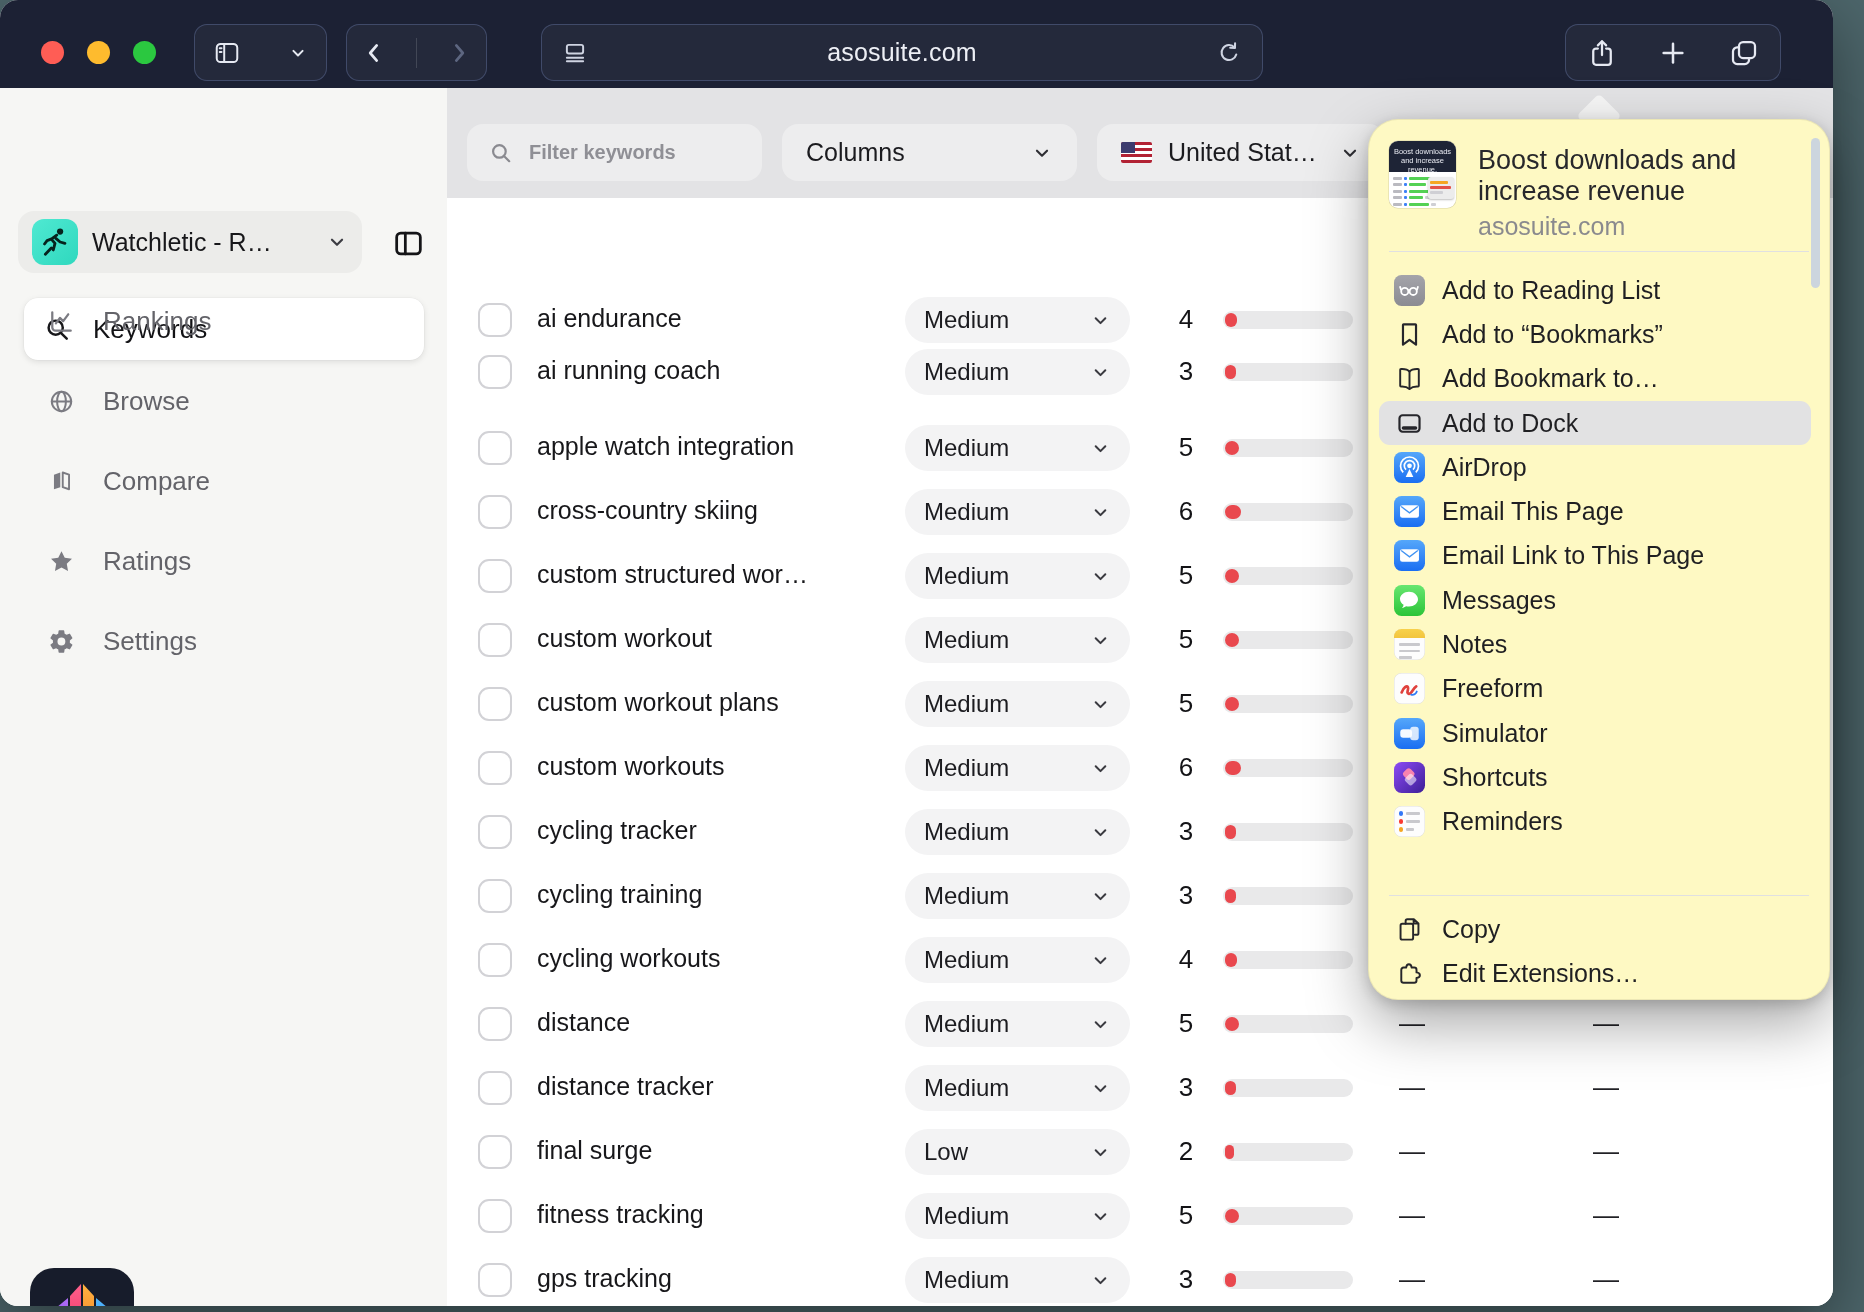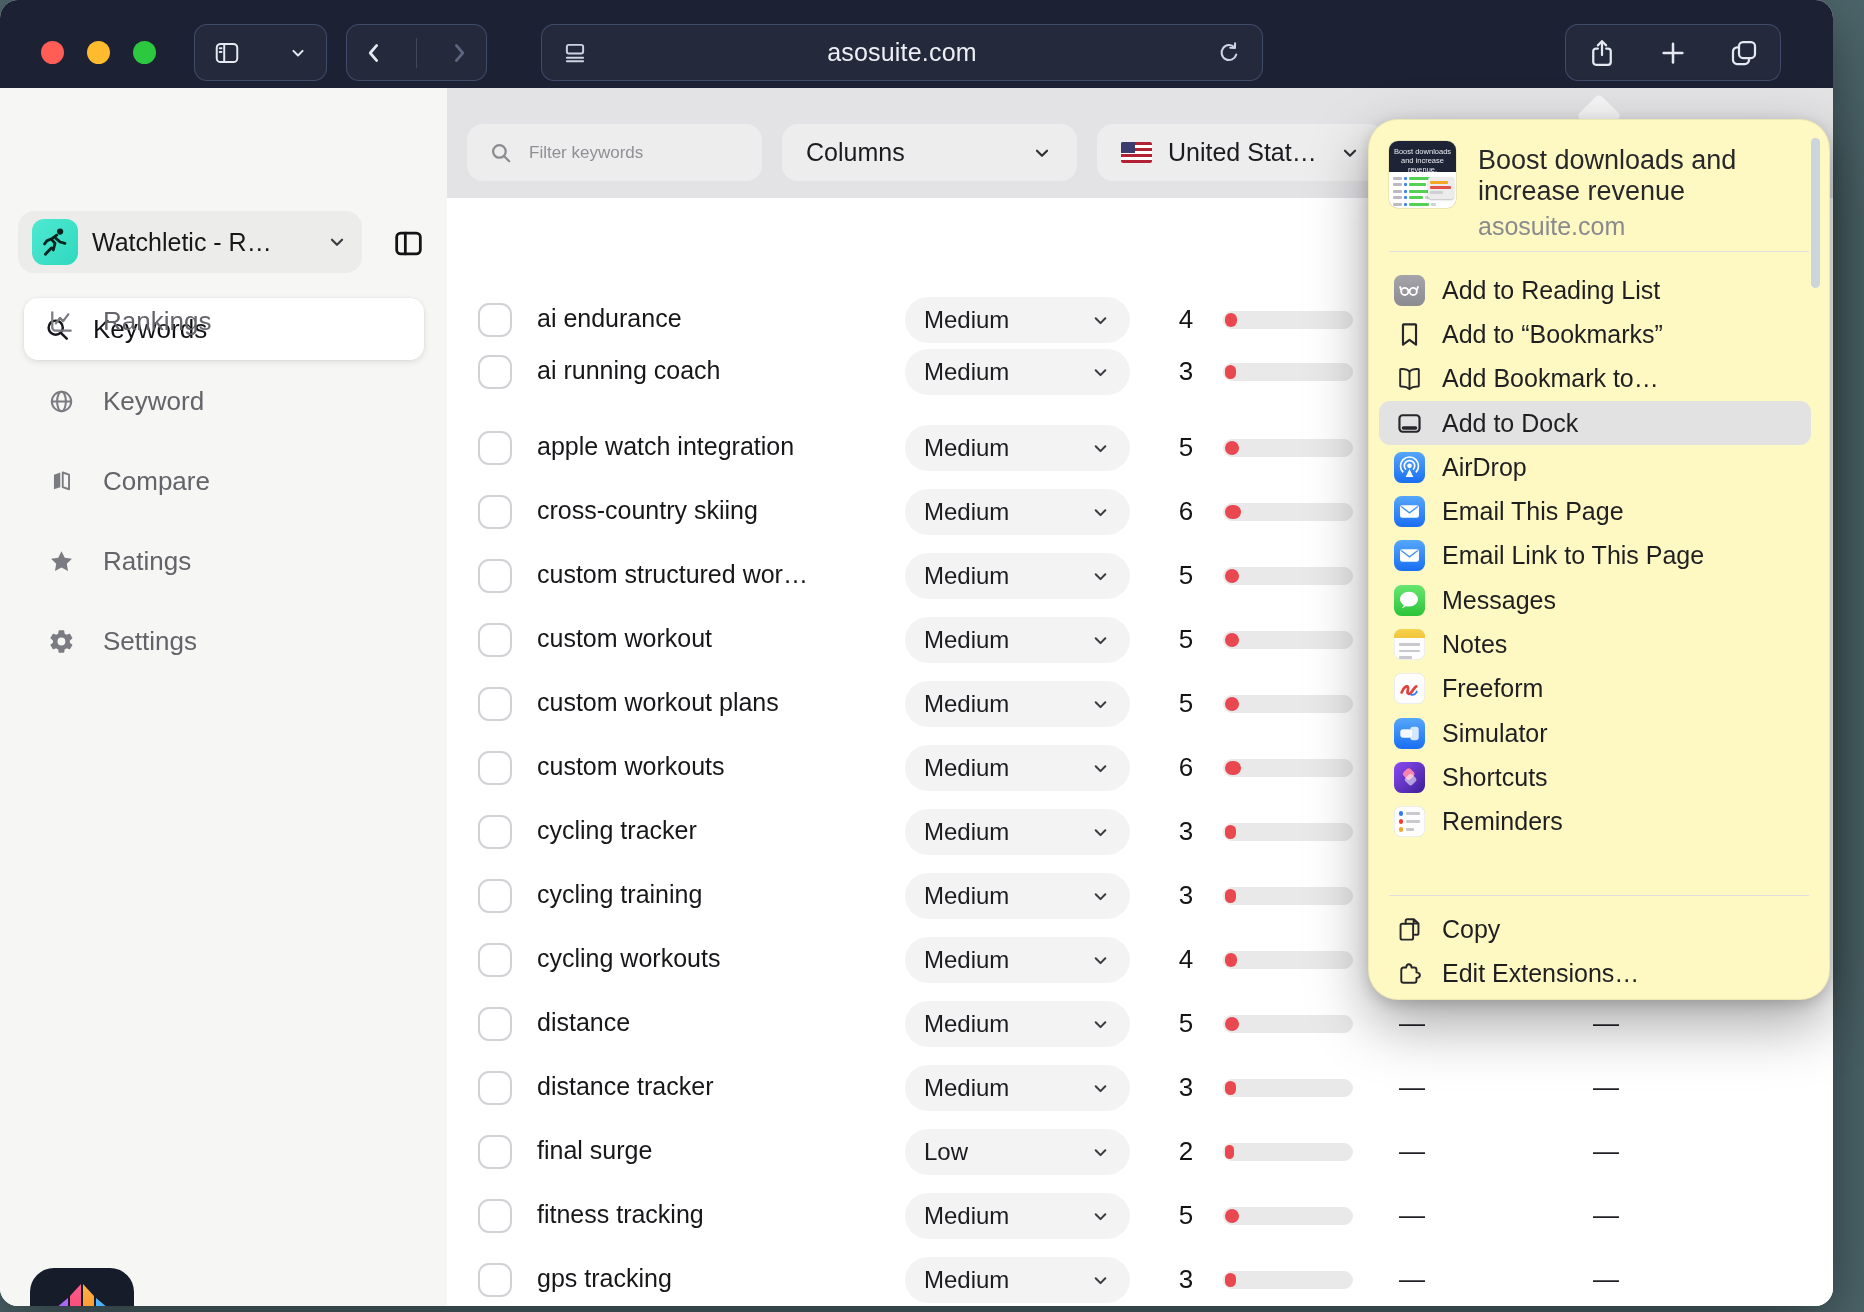--- a/index.html
+++ b/index.html
@@ -59,21 +59,21 @@
   #prism-icon{position:absolute;left:30px;top:1180px;width:104px;height:104px;border-radius:24px;overflow:hidden;background:#171c2b;}
 
   
   #main{position:absolute;left:447px;top:88px;right:0;bottom:0;background:#ffffff;}
   #toolbar{position:absolute;left:0;top:0;right:0;height:110px;background:#e3e3e5;}
   .tool-pill{
     position:absolute;top:36px;height:57px;border-radius:16px;background:#ededee;
     display:flex;align-items:center;box-sizing:border-box;
   }
   #filter-pill{left:20px;width:295px;padding:0 22px;gap:16px;color:#8a8a90;}
-  #filter-placeholder{font-size:17px;color:#8f8f95;}
+  #filter-placeholder{font-size:20px;color:#8f8f95;font-weight:bold;}
   #columns-pill{left:335px;width:295px;padding:0 24px;justify-content:space-between;color:#2e2e33;}
   #columns-label{font-size:25px;color:#1b1b1f;}
   #country-pill{left:650px;width:288px;padding:0 24px;gap:16px;color:#2e2e33;}
   #country-label{font-size:25px;color:#1b1b1f;flex:1;}
   .us-flag{width:31px;height:21px;border-radius:2px;position:relative;overflow:hidden;flex:0 0 auto;
     background:repeating-linear-gradient(#b22234 0 3px,#fff 3px 6px);}
   .us-flag:before{content:"";position:absolute;left:0;top:0;width:14px;height:11px;background:#3c3b6e;}
 
   
   #thead{position:absolute;left:0;top:110px;right:0;height:90px;background:#fff;}
@@ -261,21 +261,21 @@
           <span class="nav-label">Rankings</span>
         </div>
         <div class="nav-item" style="top: 291px;">
           <span class="icon">
             <svg width="27" height="27" viewBox="0 0 24 24" fill="none" stroke="currentColor" stroke-width="1.8" stroke-linecap="round" stroke-linejoin="round">
               <circle cx="12" cy="12" r="8.6"></circle>
               <ellipse cx="12" cy="12" rx="3.9" ry="8.6"></ellipse>
               <line x1="3.4" y1="12" x2="20.6" y2="12"></line>
             </svg>
           </span>
-          <span class="nav-label">Keyword</span>
+          <span class="nav-label">Browse</span>
         </div>
         <div class="nav-item" style="top: 371px;">
           <span class="icon">
             <svg width="27" height="27" viewBox="0 0 24 24">
               <path d="M10.9 4 5.3 5.9v13l5.6-1.9z" fill="currentColor"></path>
               <path d="M13.1 4l5.6 1.9v13l-5.6-1.9z" fill="none" stroke="currentColor" stroke-width="1.7" stroke-linejoin="round"></path>
             </svg>
           </span>
           <span class="nav-label">Compare</span>
         </div>

